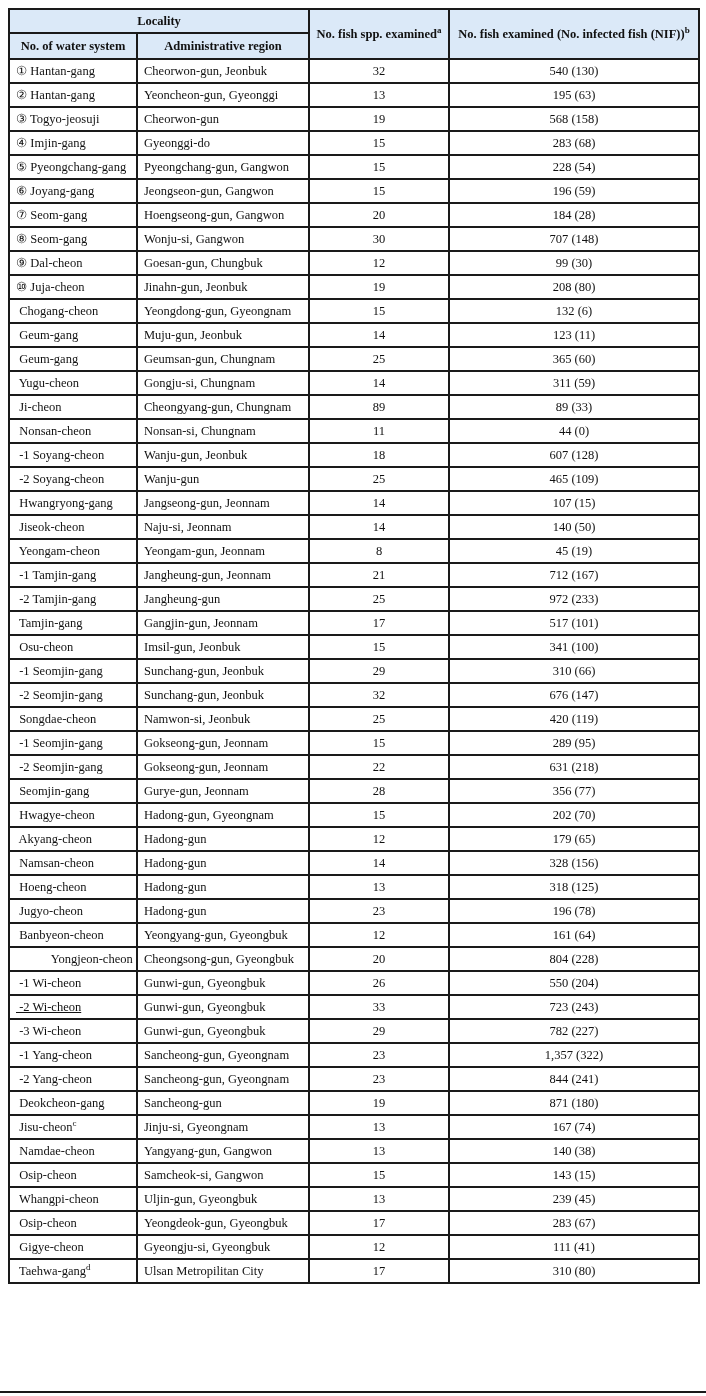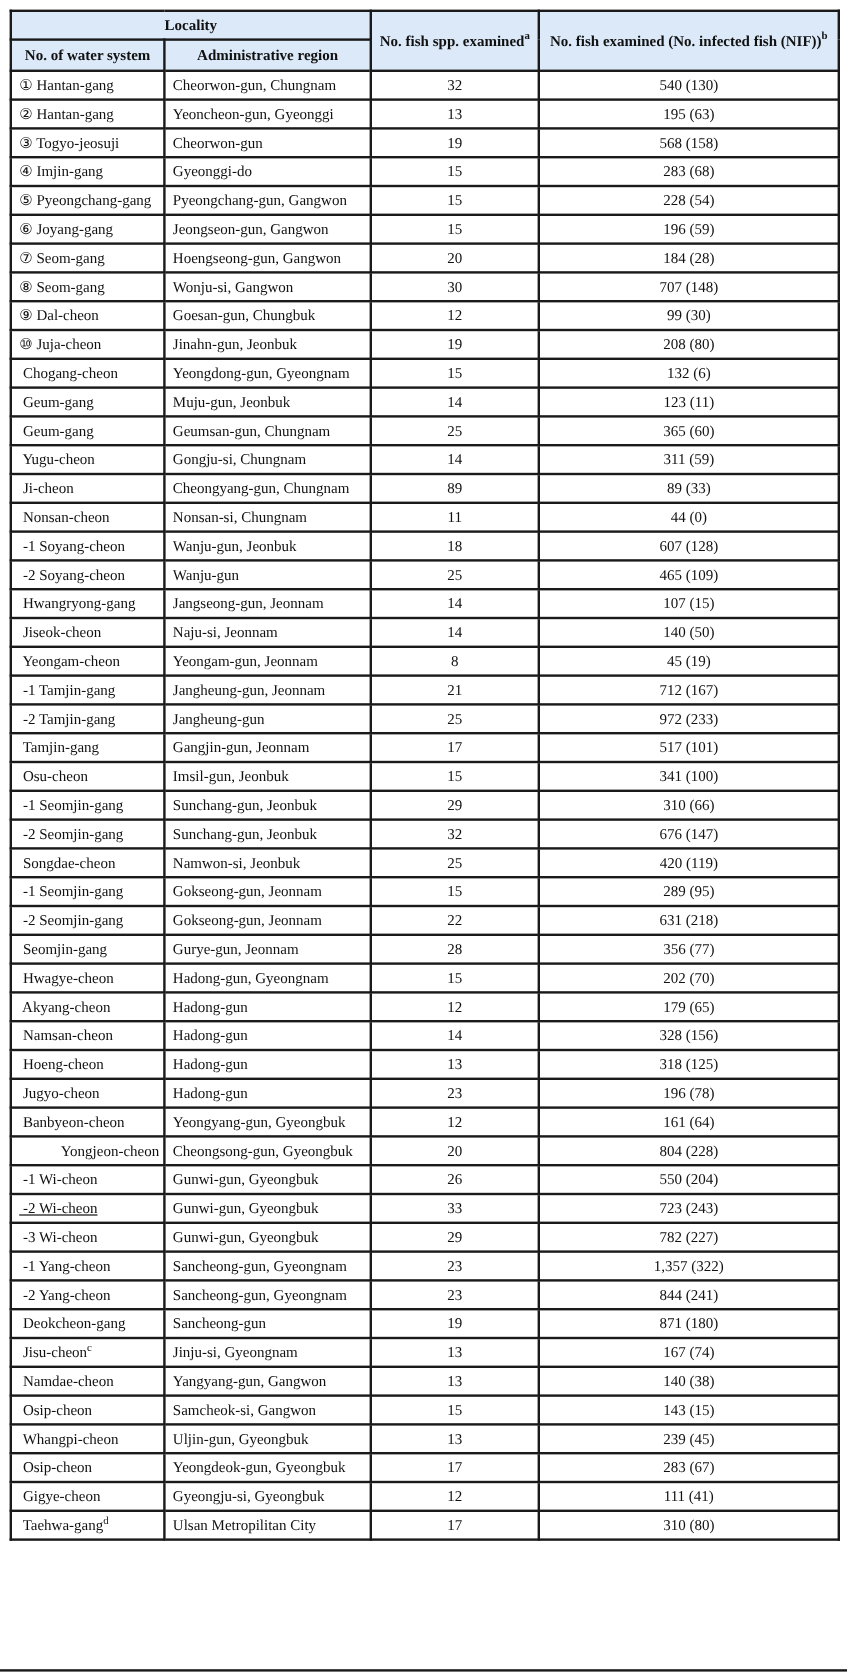--- a/index.html
+++ b/index.html
@@ -72,21 +72,21 @@
         <th rowspan="2"><span>No. fish examined (No. infected fish (NIF))</span><sup>b</sup></th>
       </tr>
       <tr class="h2">
         <th>No. of water system</th>
         <th>Administrative region</th>
       </tr>
     </thead>
     <tbody id="tbody">
         <tr>
           <td class="c-sys"><span style="white-space: pre;">① Hantan-gang</span></td>
-          <td class="c-reg">Cheorwon-gun, Chungnam</td>
+          <td class="c-reg">Cheorwon-gun, Jeonbuk</td>
           <td class="c-num">32</td>
           <td class="c-exam">540 (130)</td>
         </tr>
         <tr>
           <td class="c-sys"><span style="white-space: pre;">② Hantan-gang</span></td>
           <td class="c-reg">Yeoncheon-gun, Gyeonggi</td>
           <td class="c-num">13</td>
           <td class="c-exam">195 (63)</td>
         </tr>
         <tr>

